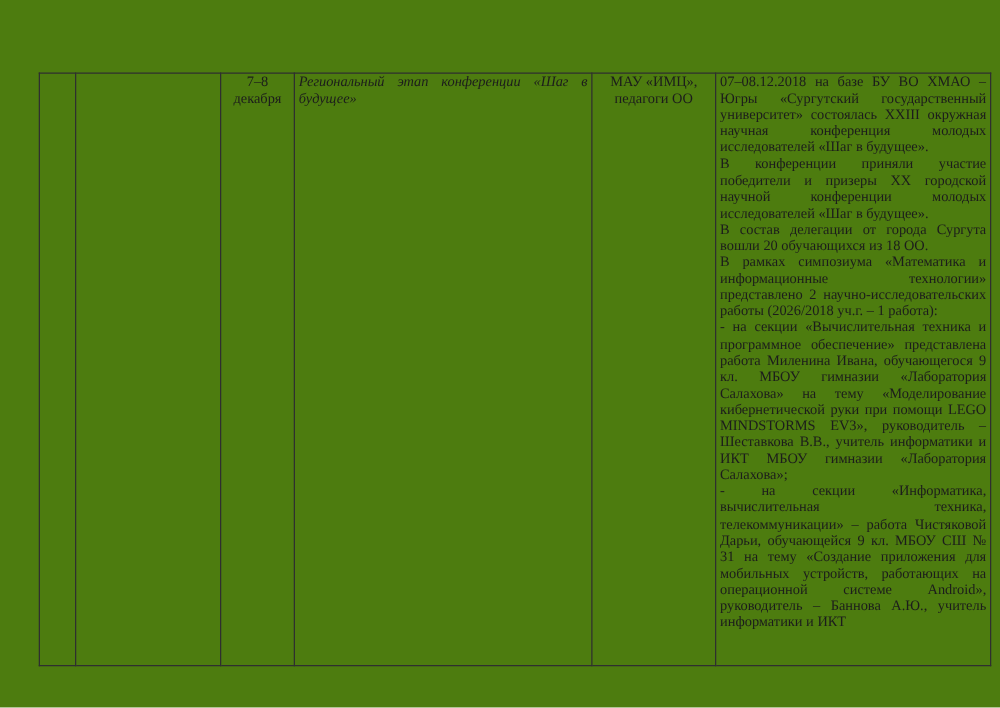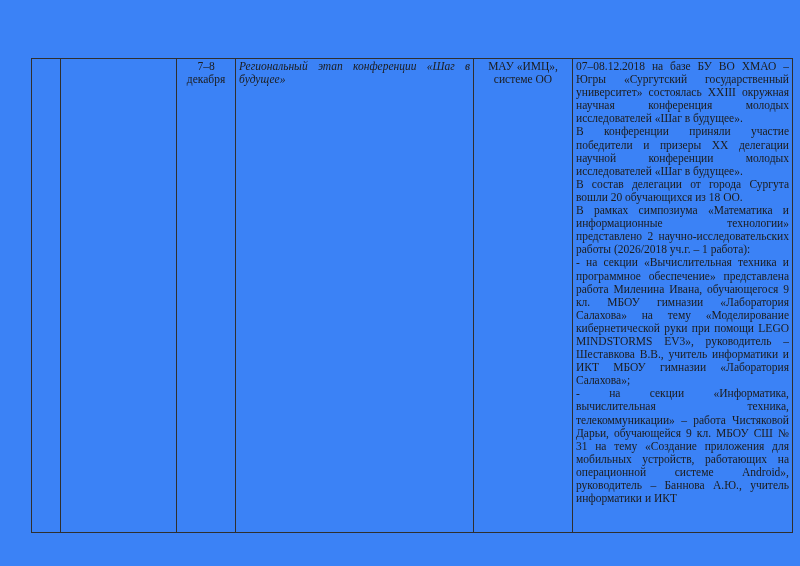--- a/index.html
+++ b/index.html
@@ -7,21 +7,21 @@
     padding: 0;
     background: #ffffff;
     width: 800px;
     height: 566px;
     overflow: hidden;
   }
   .page {
     position: relative;
     width: 800px;
     height: 566px;
-    background: #3b82f6;
+    background: #4d7c0f;
     font-family: "Liberation Serif", "DejaVu Serif", serif;
     color: #1c1c1c;
   }
   table.doc-table {
     position: absolute;
     left: 31px;
     top: 58px;
     width: 761px;
     height: 475px;
     border-collapse: collapse;
@@ -58,25 +58,25 @@
       <col style="width:238px">
       <col style="width:99px">
       <col style="width:220px">
     </colgroup>
     <tbody>
       <tr>
         <td class="center"></td>
         <td></td>
         <td class="center">7–8 декабря</td>
         <td class="justify">Региональный этап конференции «Шаг в будущее»</td>
-        <td class="center">МАУ «ИМЦ», системе ОО</td>
+        <td class="center">МАУ «ИМЦ», педагоги ОО</td>
         <td>
           <div class="clip">
             <p>07–08.12.2018 на базе БУ ВО ХМАО – Югры «Сургутский государственный университет» состоялась XXIII окружная научная конференция молодых исследователей «Шаг в будущее».</p>
-            <p>В конференции приняли участие победители и призеры XX делегации научной конференции молодых исследователей «Шаг в будущее».</p>
+            <p>В конференции приняли участие победители и призеры XX городской научной конференции молодых исследователей «Шаг в будущее».</p>
             <p>В состав делегации от города Сургута вошли 20 обучающихся из 18 ОО.</p>
             <p>В рамках симпозиума «Математика и информационные технологии» представлено 2 научно-исследовательских работы (2026/2018 уч.г. – 1 работа):</p>
             <p>- на секции «Вычислительная техника и программное обеспечение» представлена работа Миленина Ивана, обучающегося 9 кл. МБОУ гимназии «Лаборатория Салахова» на тему «Моделирование кибернетической руки при помощи LEGO MINDSTORMS EV3», руководитель – Шеставкова В.В., учитель информатики и ИКТ МБОУ гимназии «Лаборатория Салахова»;</p>
             <p>- на секции «Информатика, вычислительная техника, телекоммуникации» – работа Чистяковой Дарьи, обучающейся 9 кл. МБОУ СШ № 31 на тему «Создание приложения для мобильных устройств, работающих на операционной системе Android», руководитель – Баннова А.Ю., учитель информатики и ИКТ</p>
           </div>
         </td>
       </tr>
     </tbody>
   </table>
 </div>

